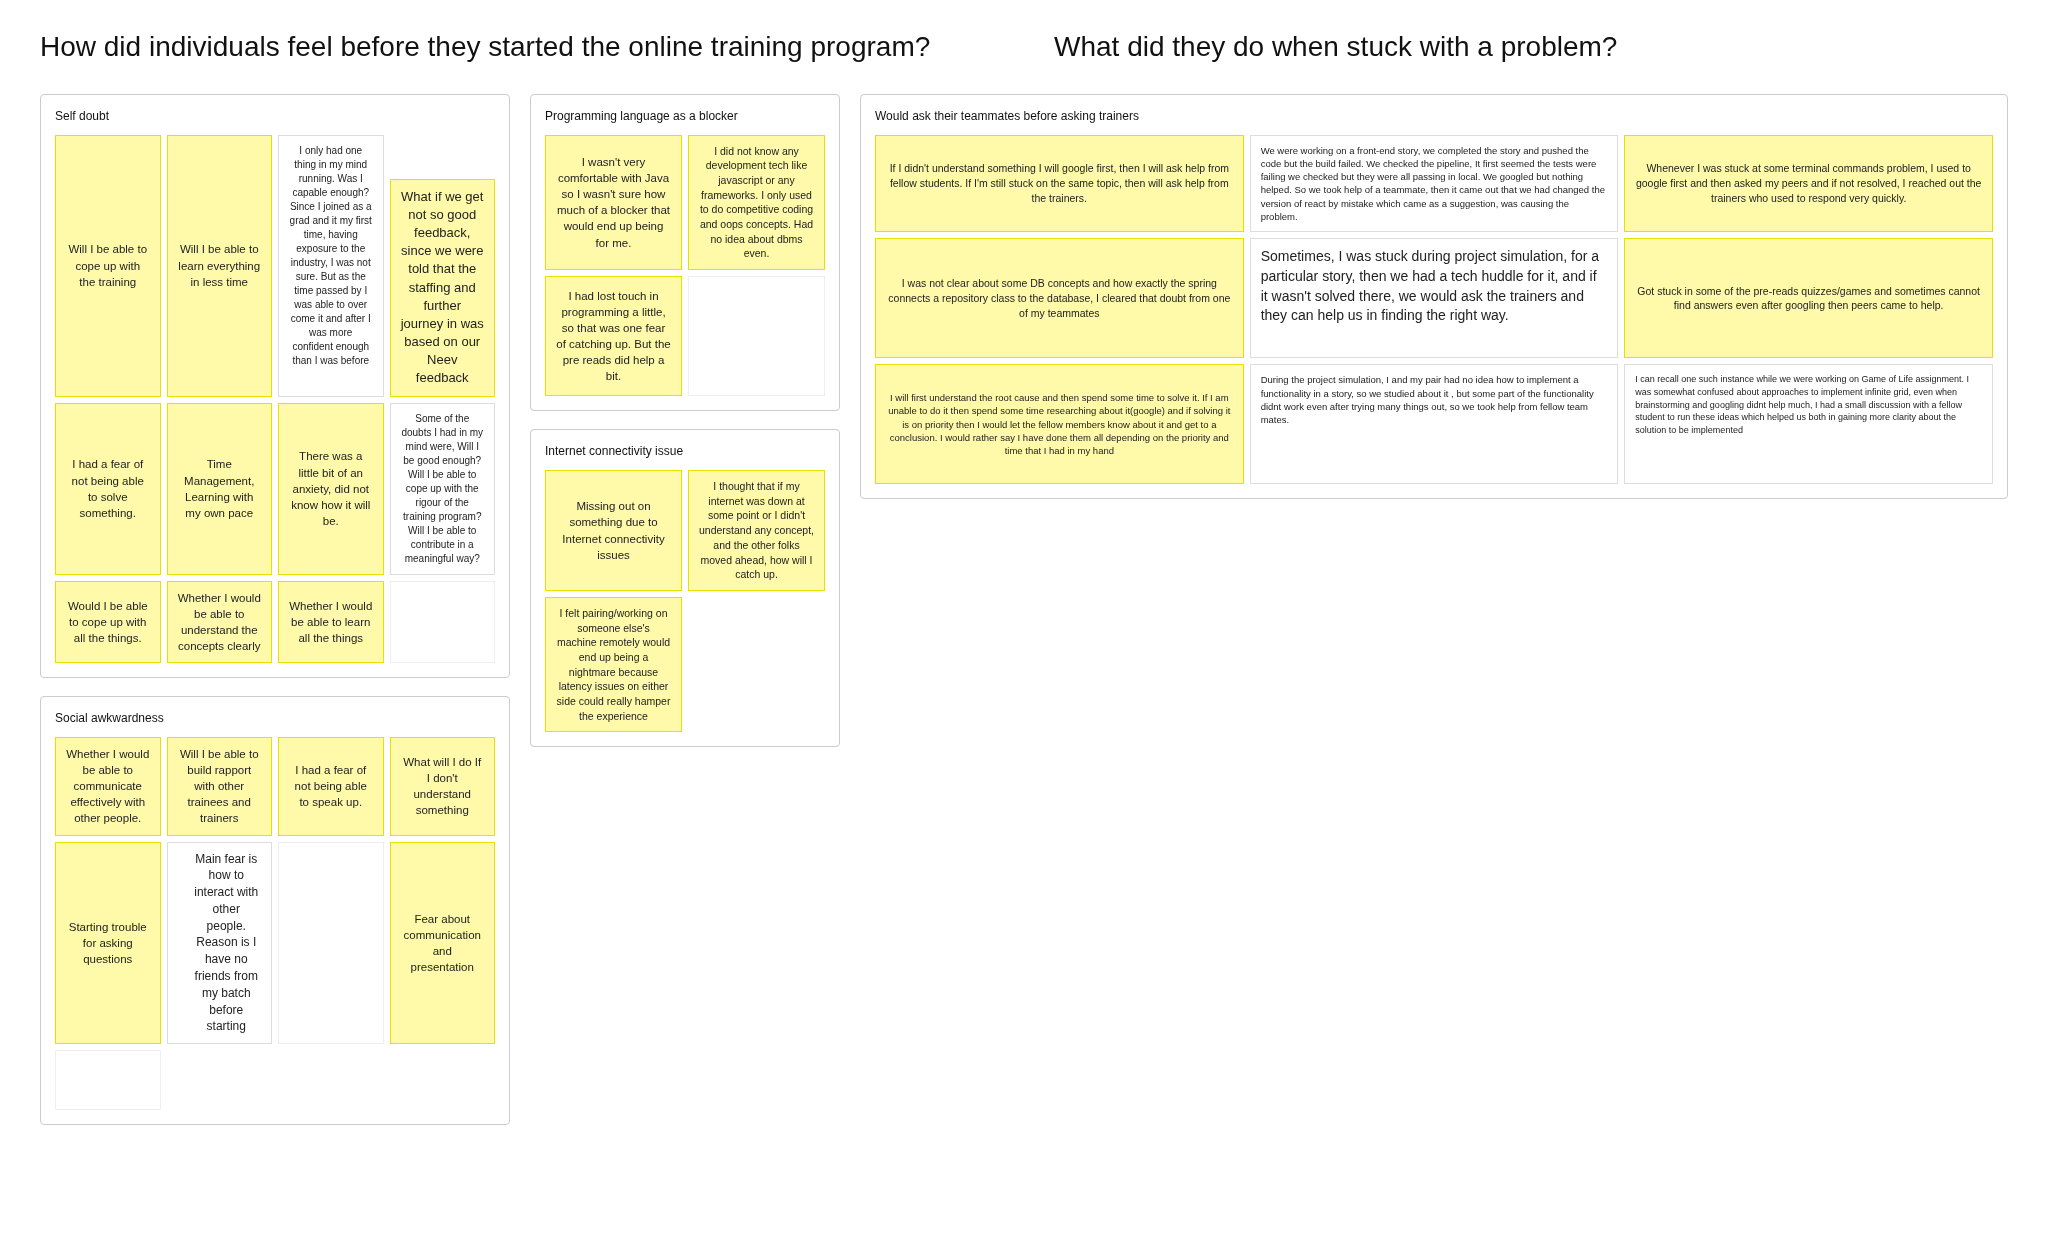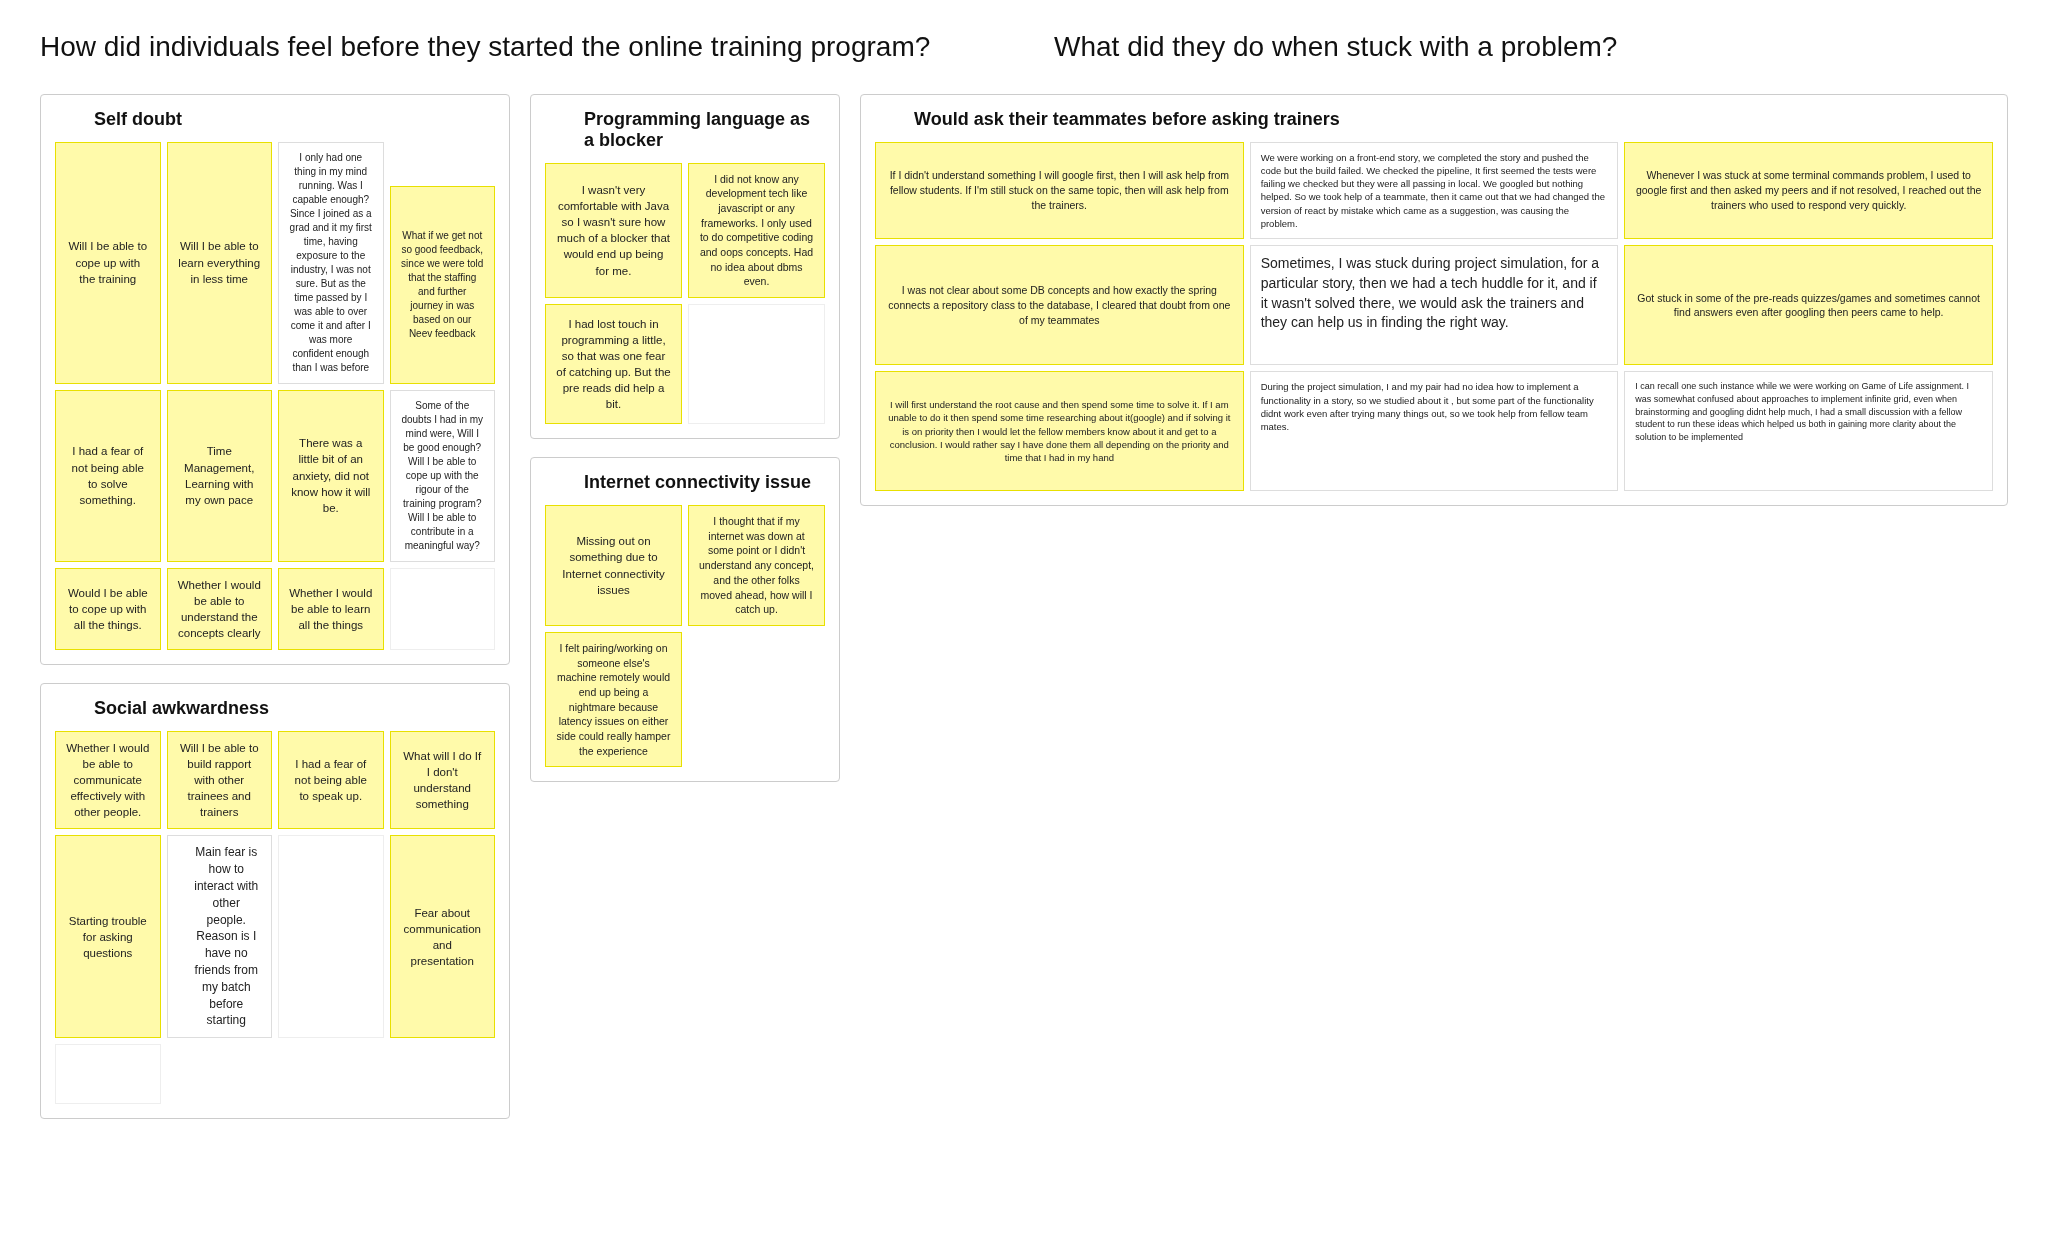--- a/index.html
+++ b/index.html
@@ -37,25 +37,24 @@
     .right-section {
       flex: 1;
     }
     .card-group {
       border: 1px solid #ccc;
       border-radius: 4px;
       padding: 14px;
       margin-bottom: 18px;
     }
     .card-group-title {
-      font-size: 18px;
-      font-weight: 700;
+      font-size: 12px;
+      font-weight: 400;
       margin-bottom: 12px;
       color: #111;
-      margin-left: 39px;
     }
     .sticky-grid {
       display: grid;
       gap: 6px;
     }
     .sticky {
       background: #fffaaa;
       padding: 8px 10px;
       font-size: 11.5px;
       line-height: 1.4;
@@ -121,21 +120,21 @@
 <div class="main-content">
 
   <div class="left-section">
 
     <div class="card-group">
       <div class="card-group-title">Self doubt</div>
       <div class="sticky-grid self-doubt-grid">
         <div class="sticky">Will I be able to cope up with the training</div>
         <div class="sticky">Will I be able to learn everything in less time</div>
         <div class="sticky sticky-white sticky-tall" style="font-size:10px;">I only had one thing in my mind running. Was I capable enough? Since I joined as a grad and it my first time, having exposure to the industry, I was not sure. But as the time passed by I was able to over come it and after I was more confident enough than I was before</div>
-        <div class="sticky sticky-tall" style="font-size:10px;margin-top:44px;">What if we get not so good feedback, since we were told that the staffing and further journey in was based on our Neev feedback</div>
+        <div class="sticky sticky-tall" style="font-size:13px;margin-top:44px;">What if we get not so good feedback, since we were told that the staffing and further journey in was based on our Neev feedback</div>
 
         <div class="sticky">I had a fear of not being able to solve something.</div>
         <div class="sticky">Time Management, Learning with my own pace</div>
         <div class="sticky">There was a little bit of an anxiety, did not know how it will be.</div>
         <div class="sticky sticky-white" style="font-size:10px;">Some of the doubts I had in my mind were, Will I be good enough? Will I be able to cope up with the rigour of the training program? Will I be able to contribute in a meaningful way?</div>
 
         <div class="sticky">Would I be able to cope up with all the things.</div>
         <div class="sticky">Whether I would be able to understand the concepts clearly</div>
         <div class="sticky">Whether I would be able to learn all the things</div>
         <div class="sticky" style="background:#fff;border-color:#eee;"></div>

